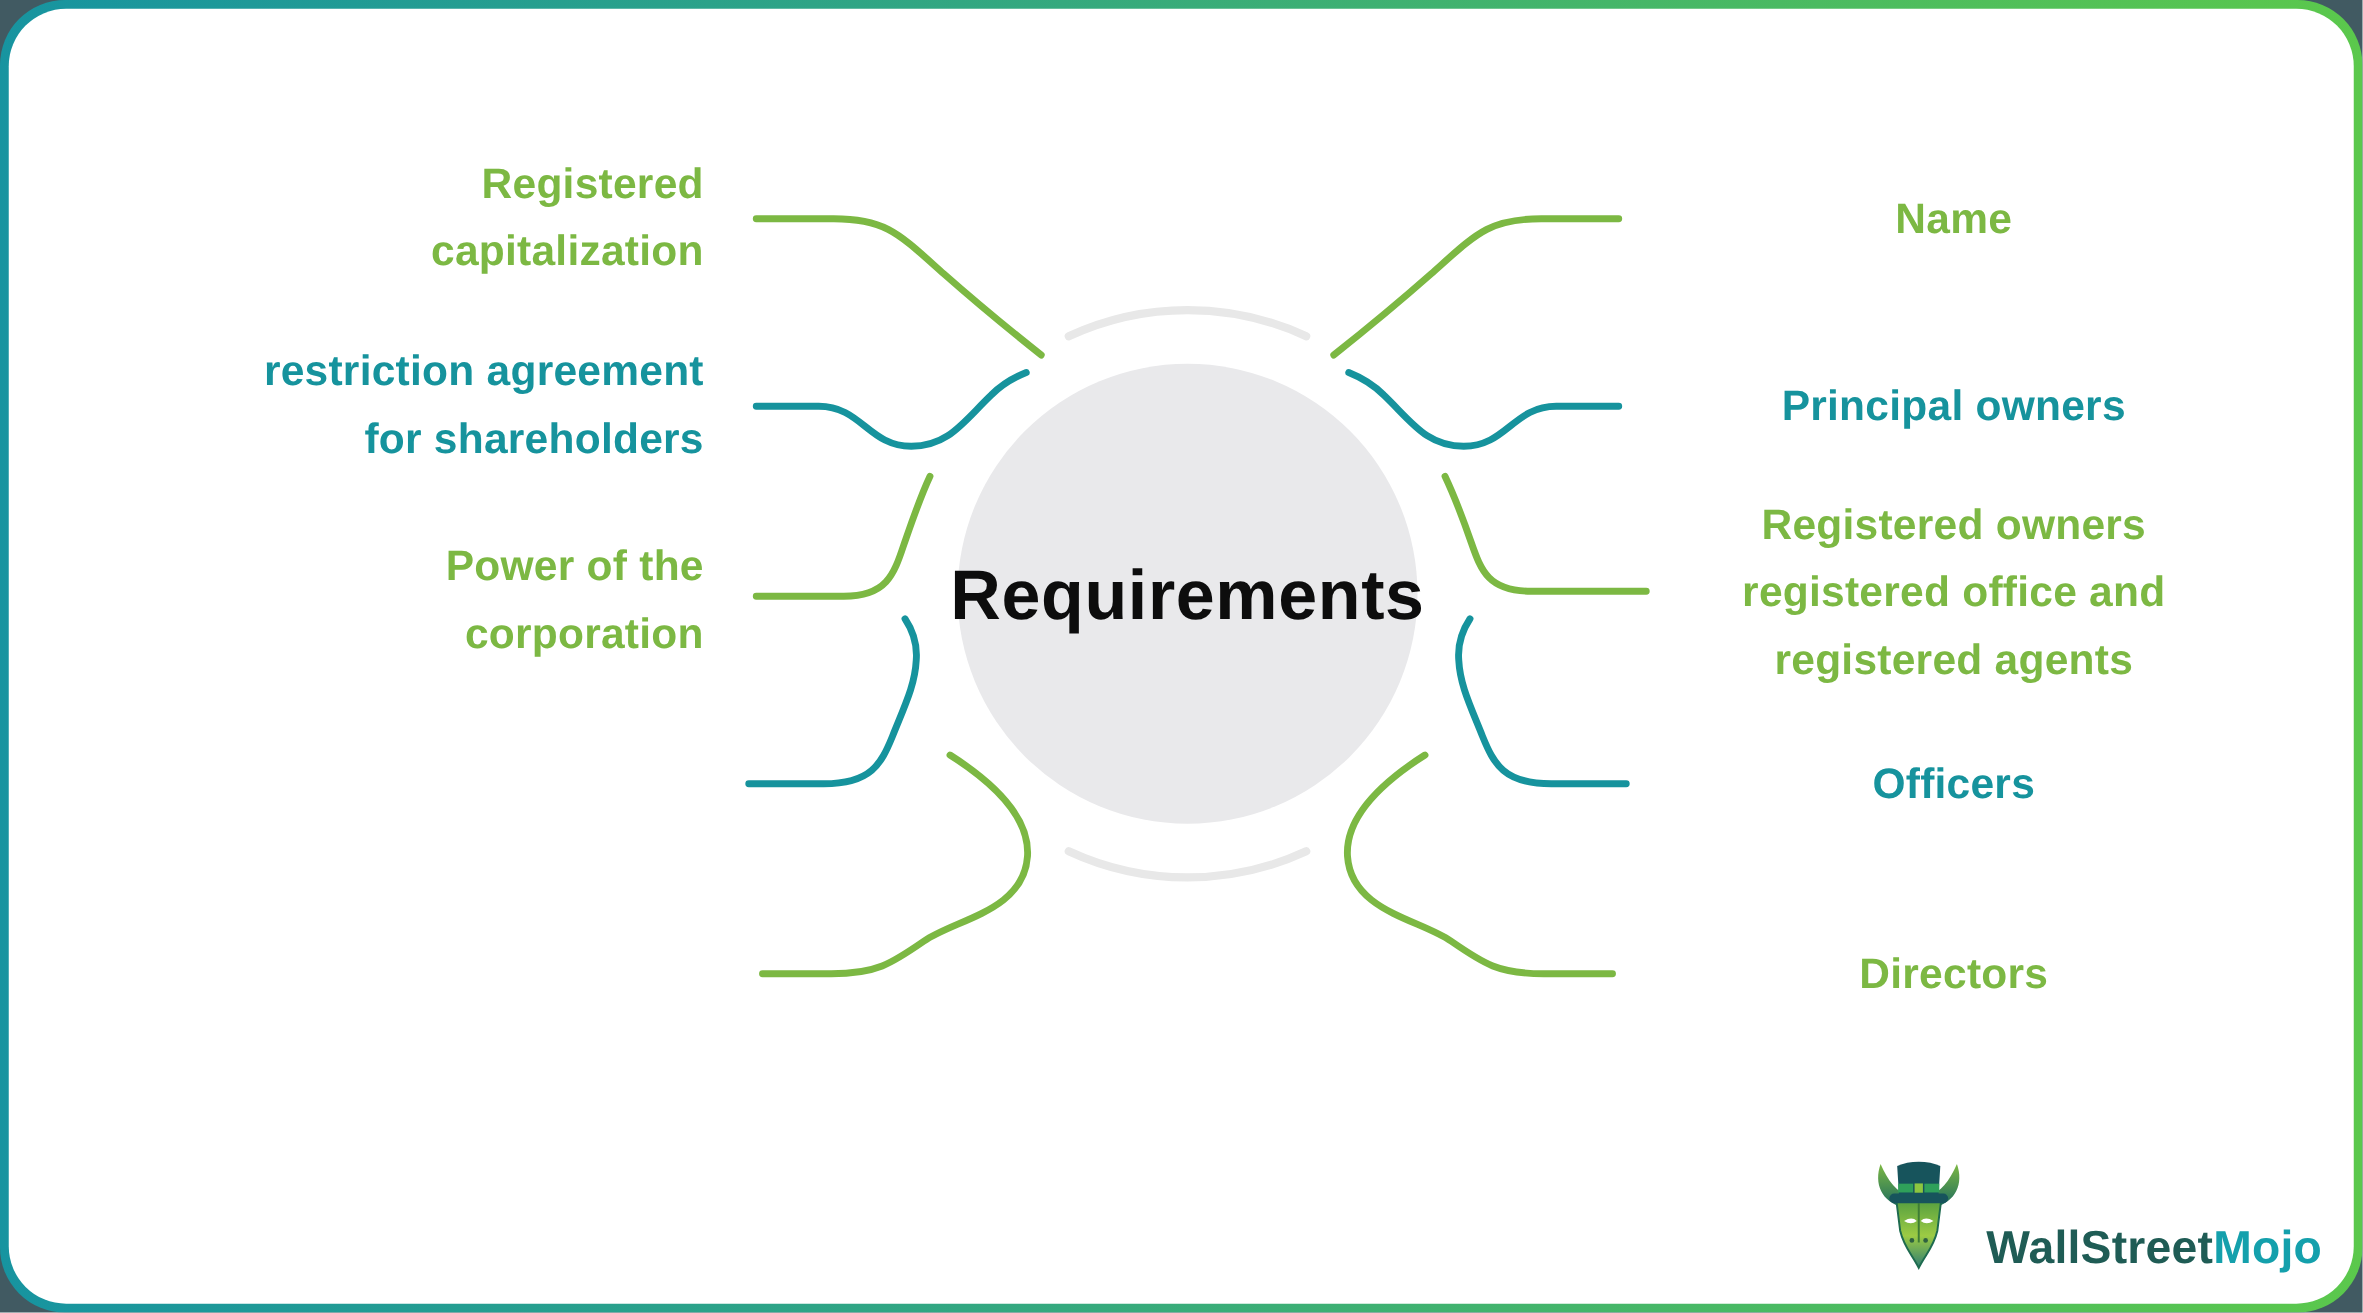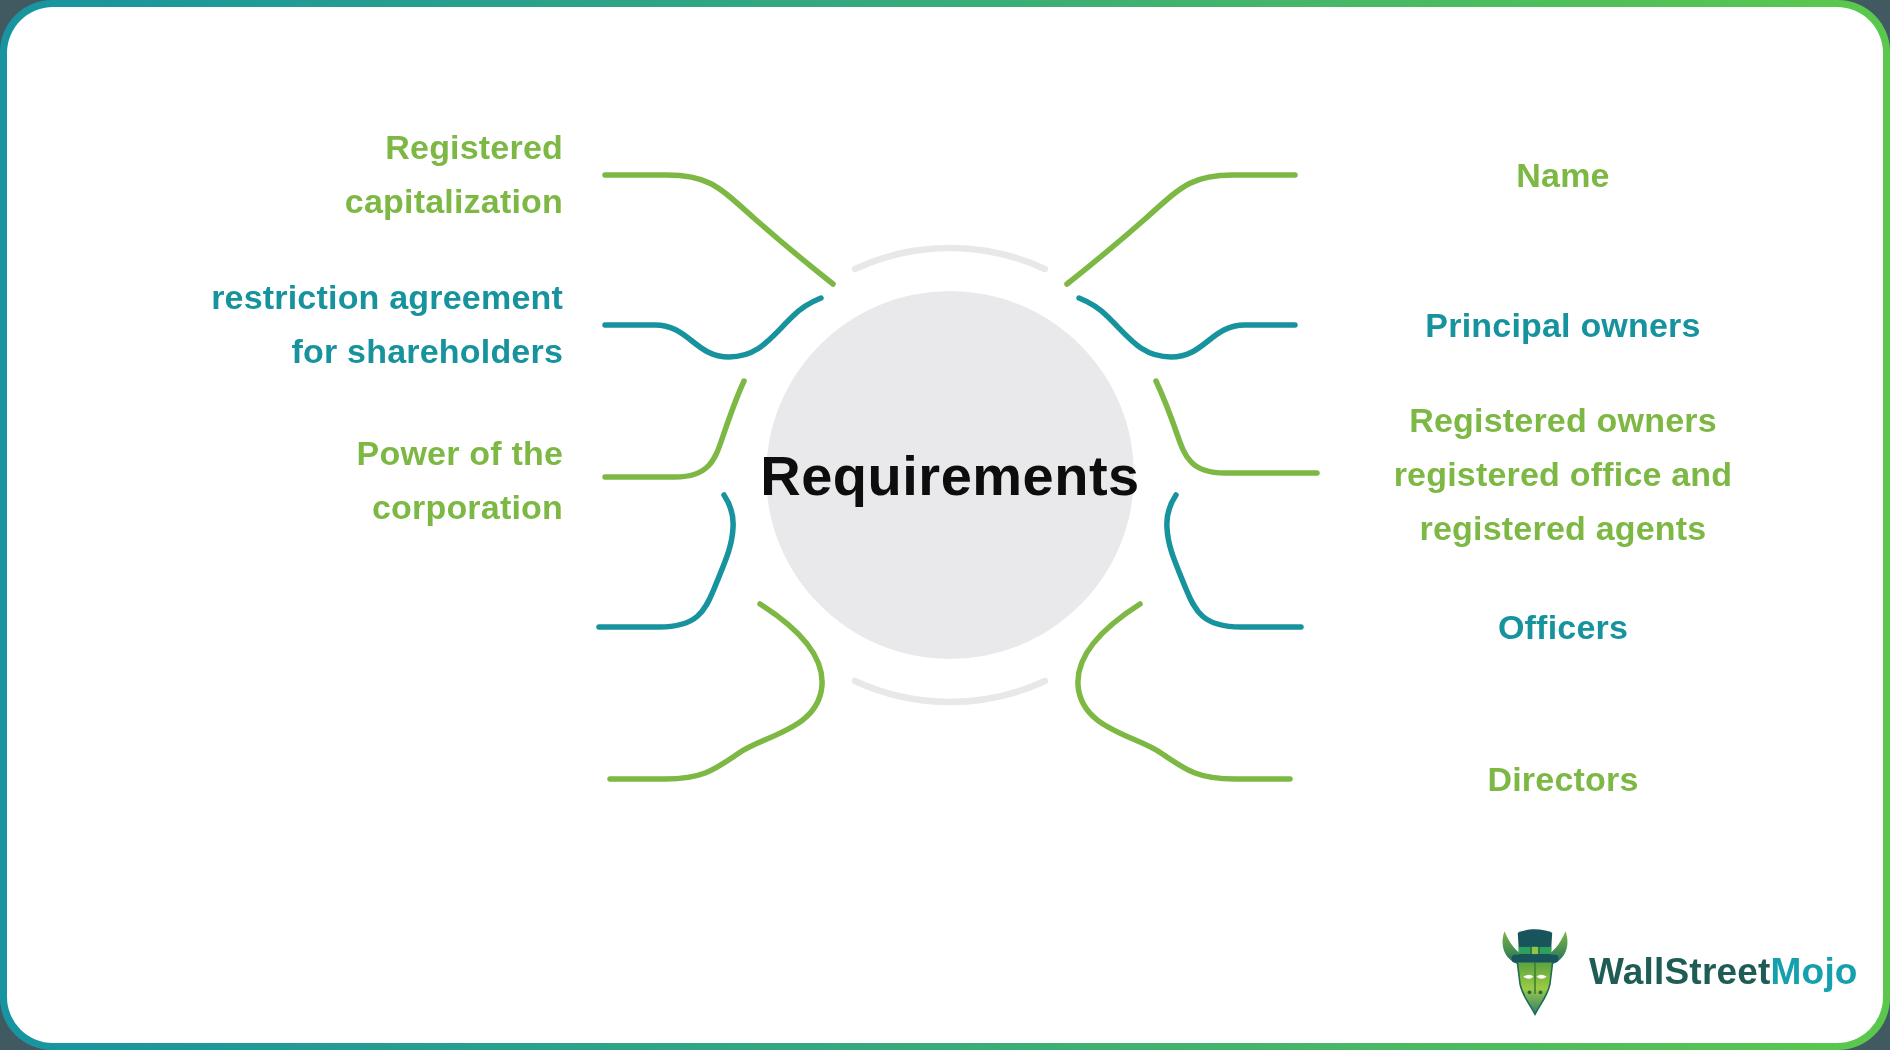--- a/index.html
+++ b/index.html
@@ -30,21 +30,21 @@
   }
   .label.green{color:var(--green);}
   .label.teal{color:var(--teal);}
   .label.left{right:1320px;text-align:right;width:520px;}
   .label.right{left:1276px;text-align:center;width:560px;}
   .center-title{
     position:absolute;left:693px;top:436px;width:500px;text-align:center;
     font-size:56px;font-weight:700;color:var(--title_color);letter-spacing:.5px;
   }
   .logo{
-    position:absolute;left:1488px;top:918px;display:flex;align-items:center;gap:14px;
+    position:absolute;left:1488px;top:918px;display:flex;align-items:flex-end;gap:14px;
   }
   .logo-text{font-size:37px;font-weight:700;letter-spacing:.2px;white-space:nowrap;}
   .logo-text .primary{color:var(--logo_dark);}
   .logo-text .secondary{color:var(--logo_teal);}
 </style>
 </head>
 <body>
 
 <div class="card">
   <div class="card-inner">

